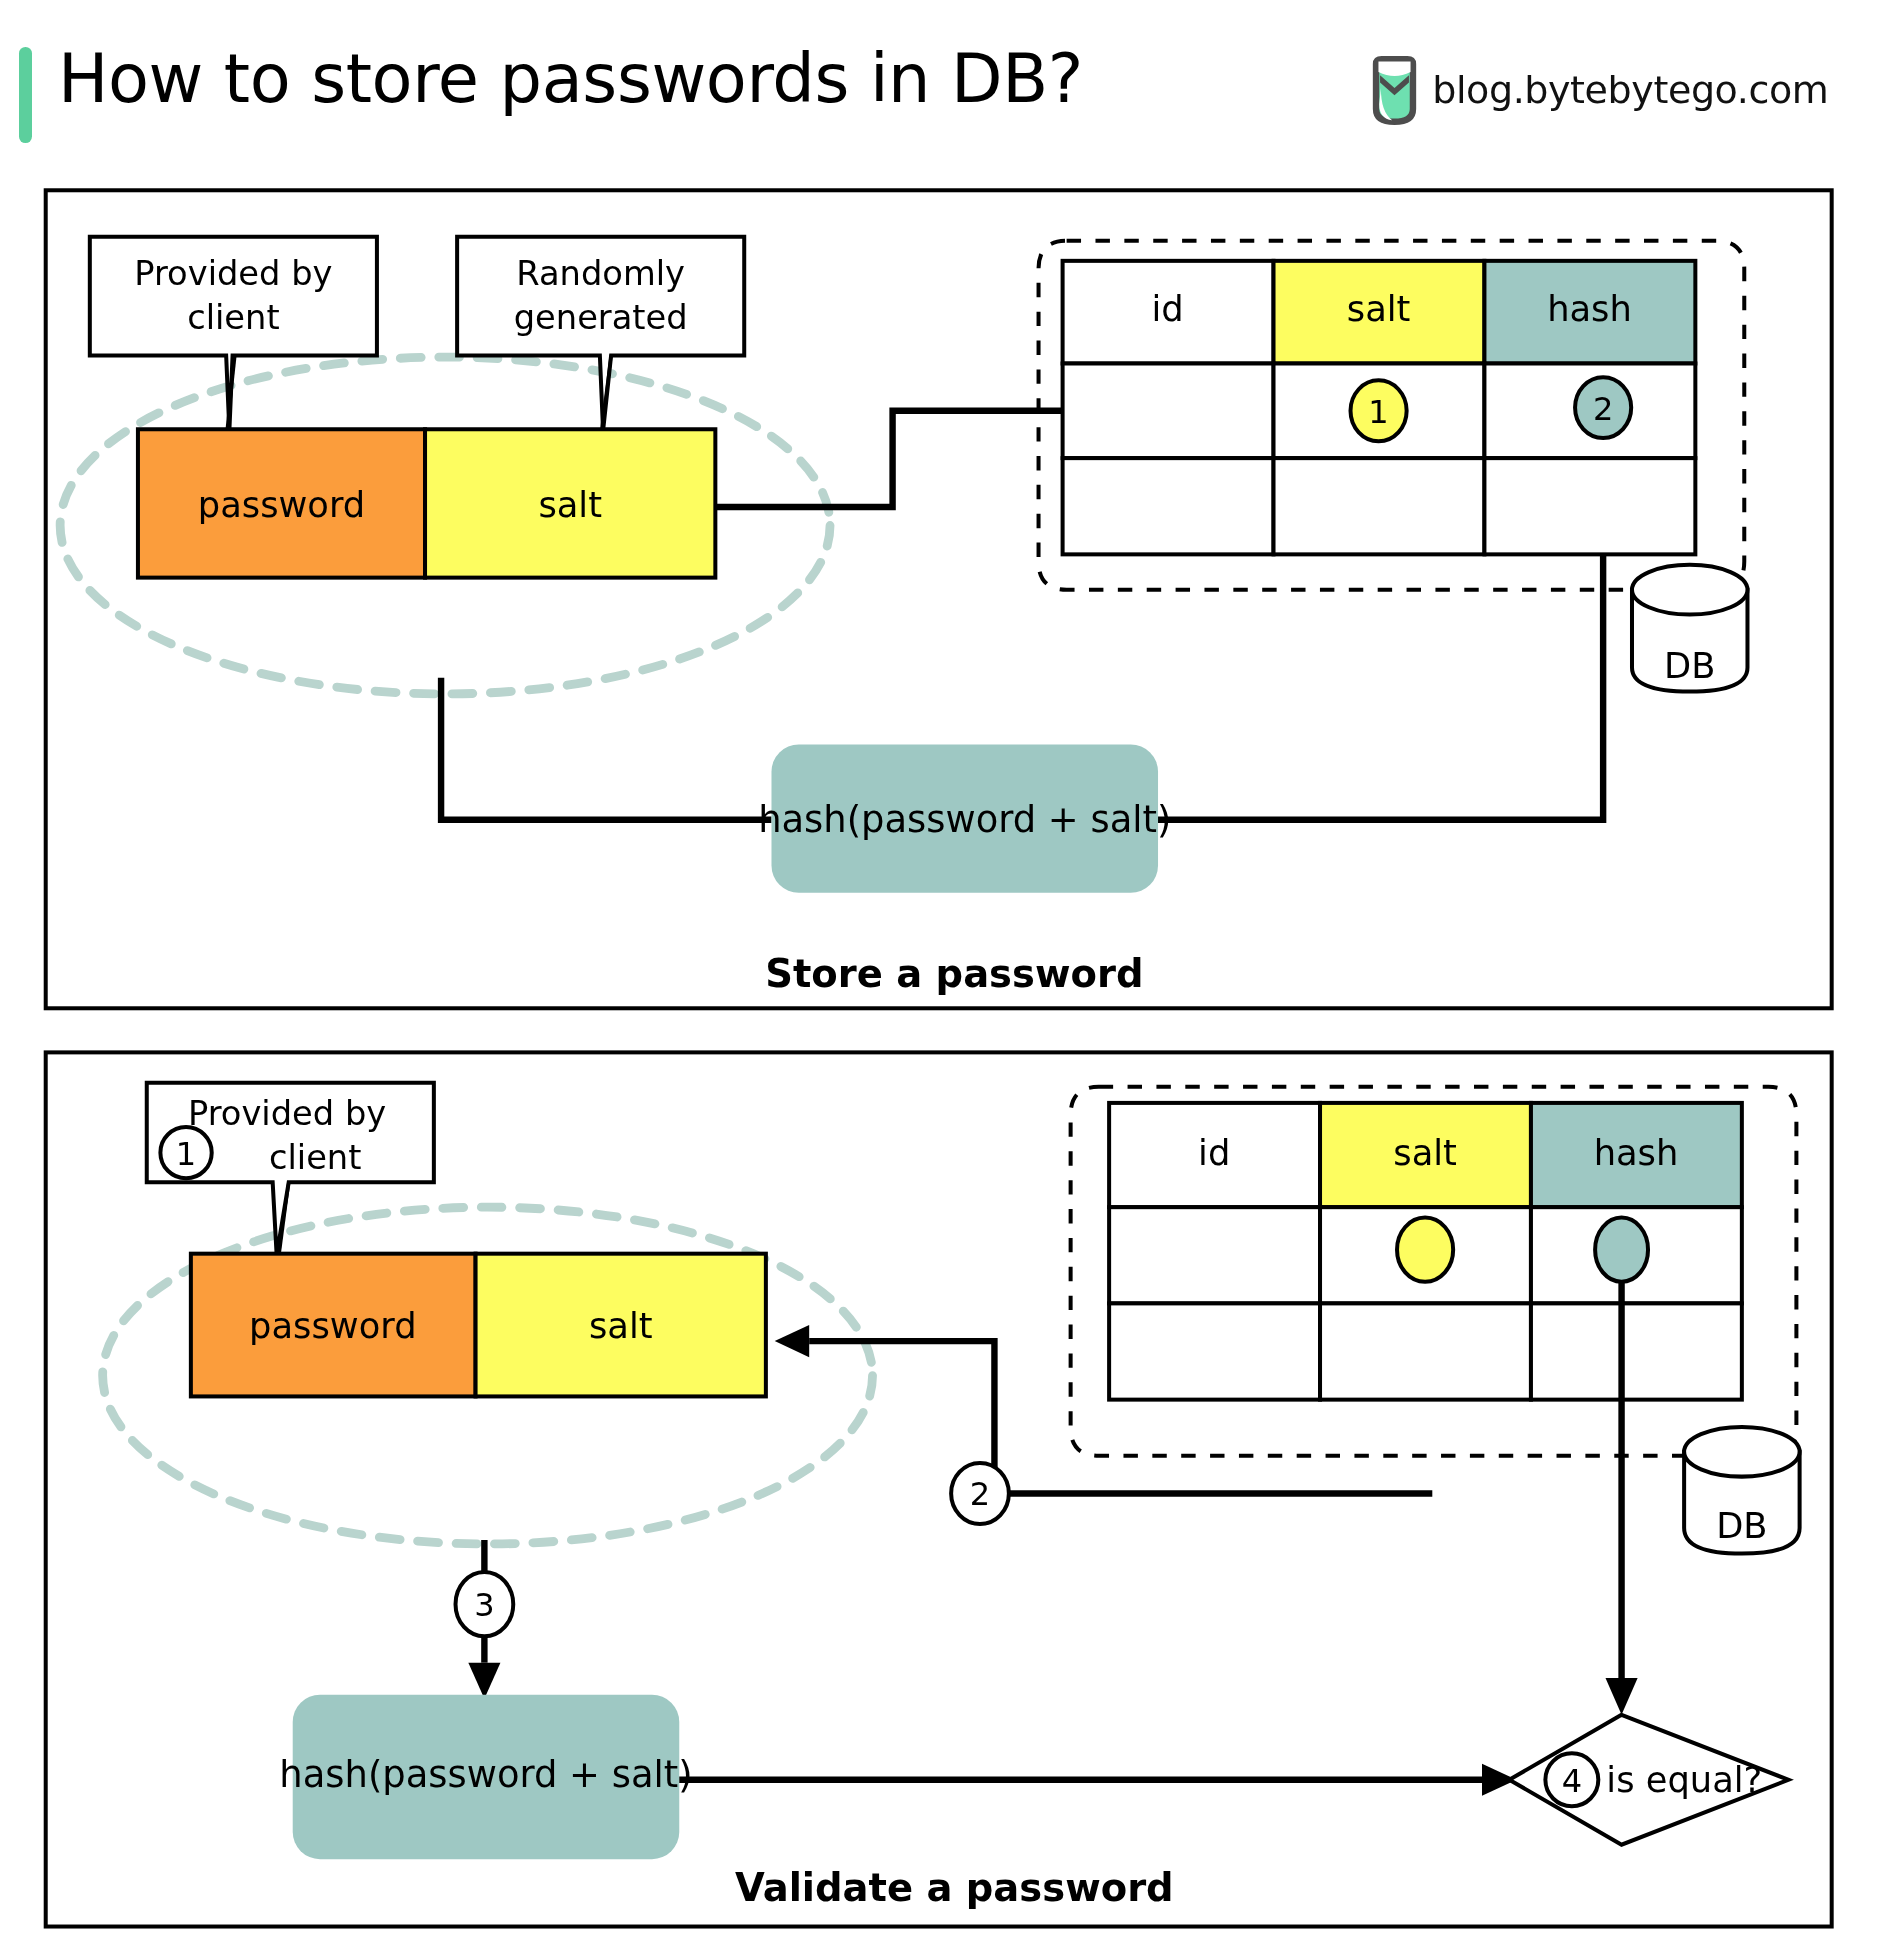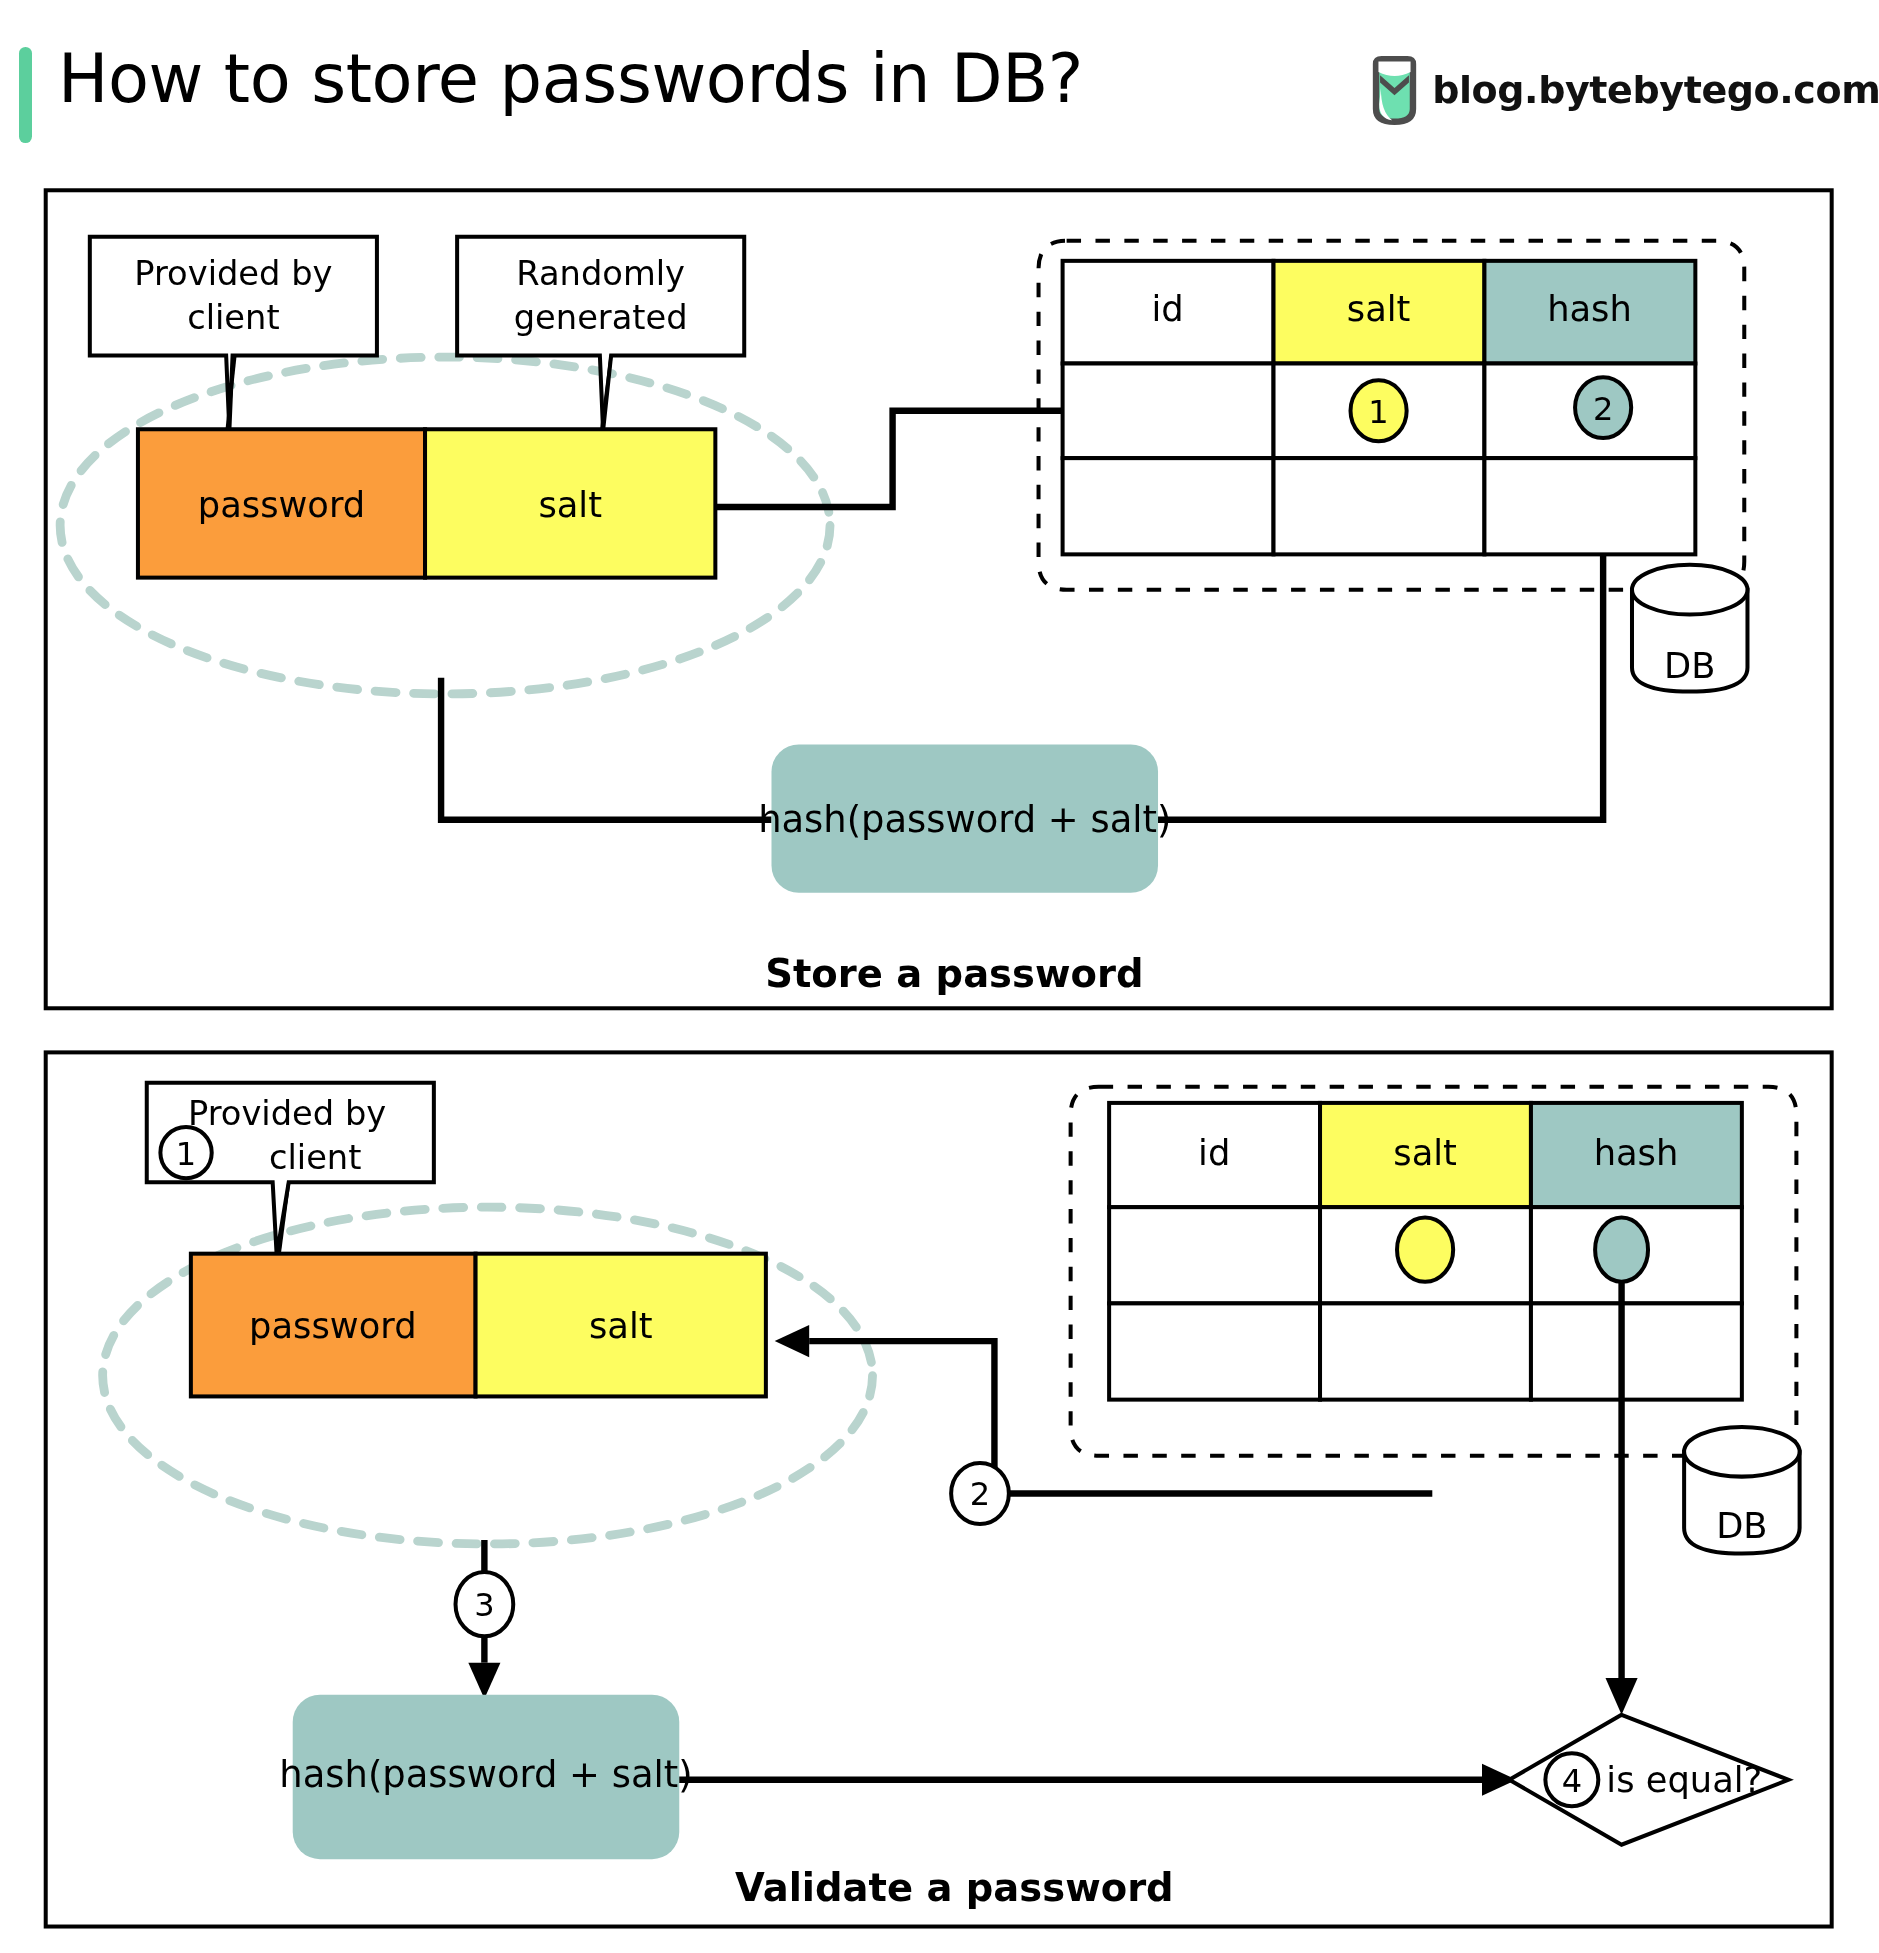--- a/index.html
+++ b/index.html
@@ -58,21 +58,21 @@
     gap: 11.2px;
   }
   .brand-logo {
     width: 53px;
     height: 69px;
     flex: 0 0 auto;
   }
   .brand-text {
     font-size: 38px;
     color: #111111;
-    font-weight: 700;
+    font-weight: 400;
     letter-spacing: -0.4px;
     white-space: nowrap;
     font-family: "DejaVu Sans", sans-serif;
   }
   
   #diagram {
     position: absolute;
     left: 0;
     top: 0;
     width: 1879px;

